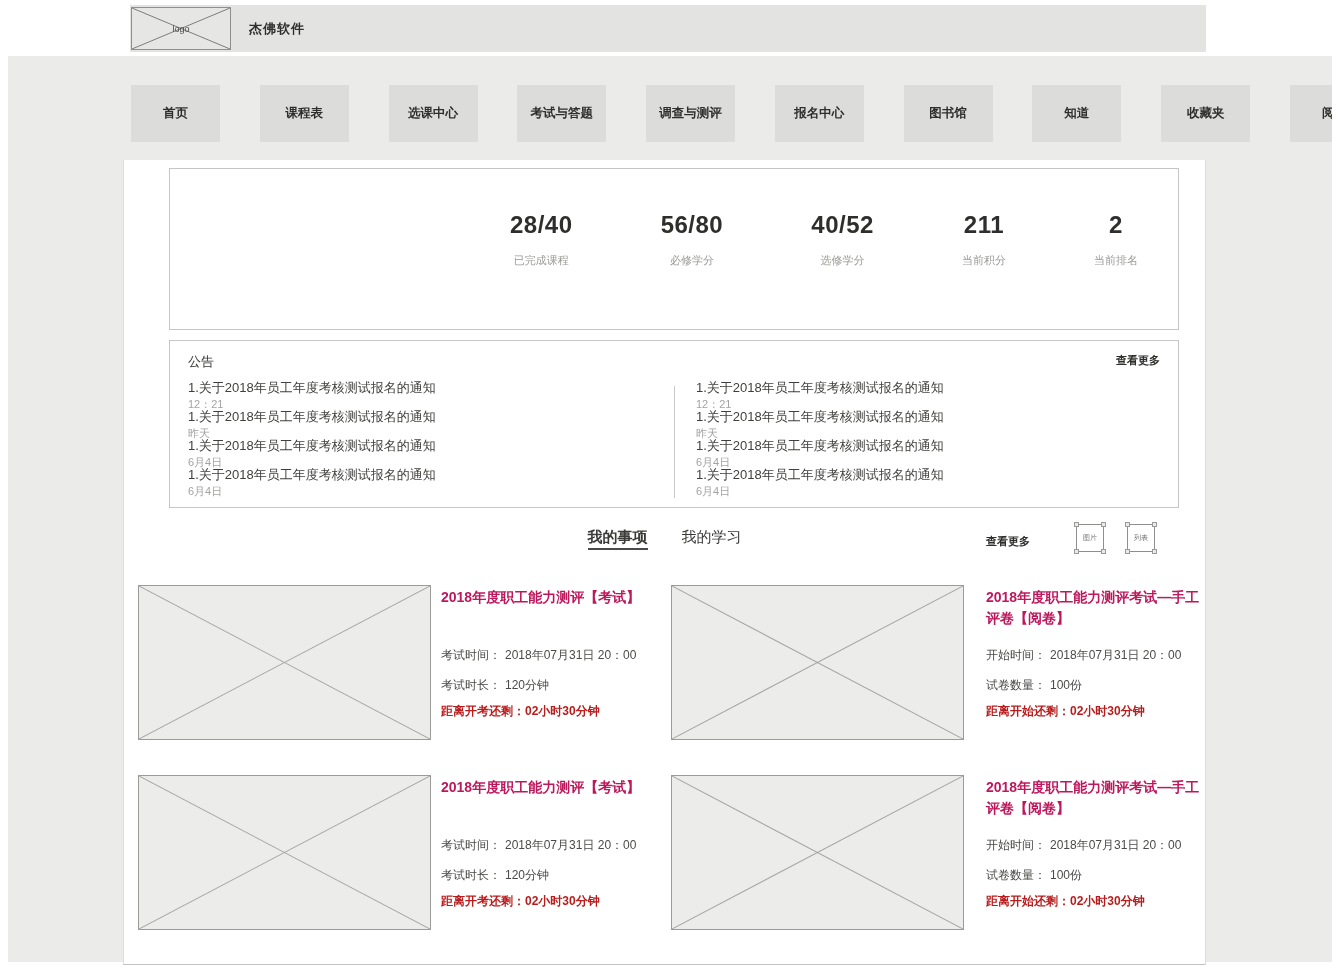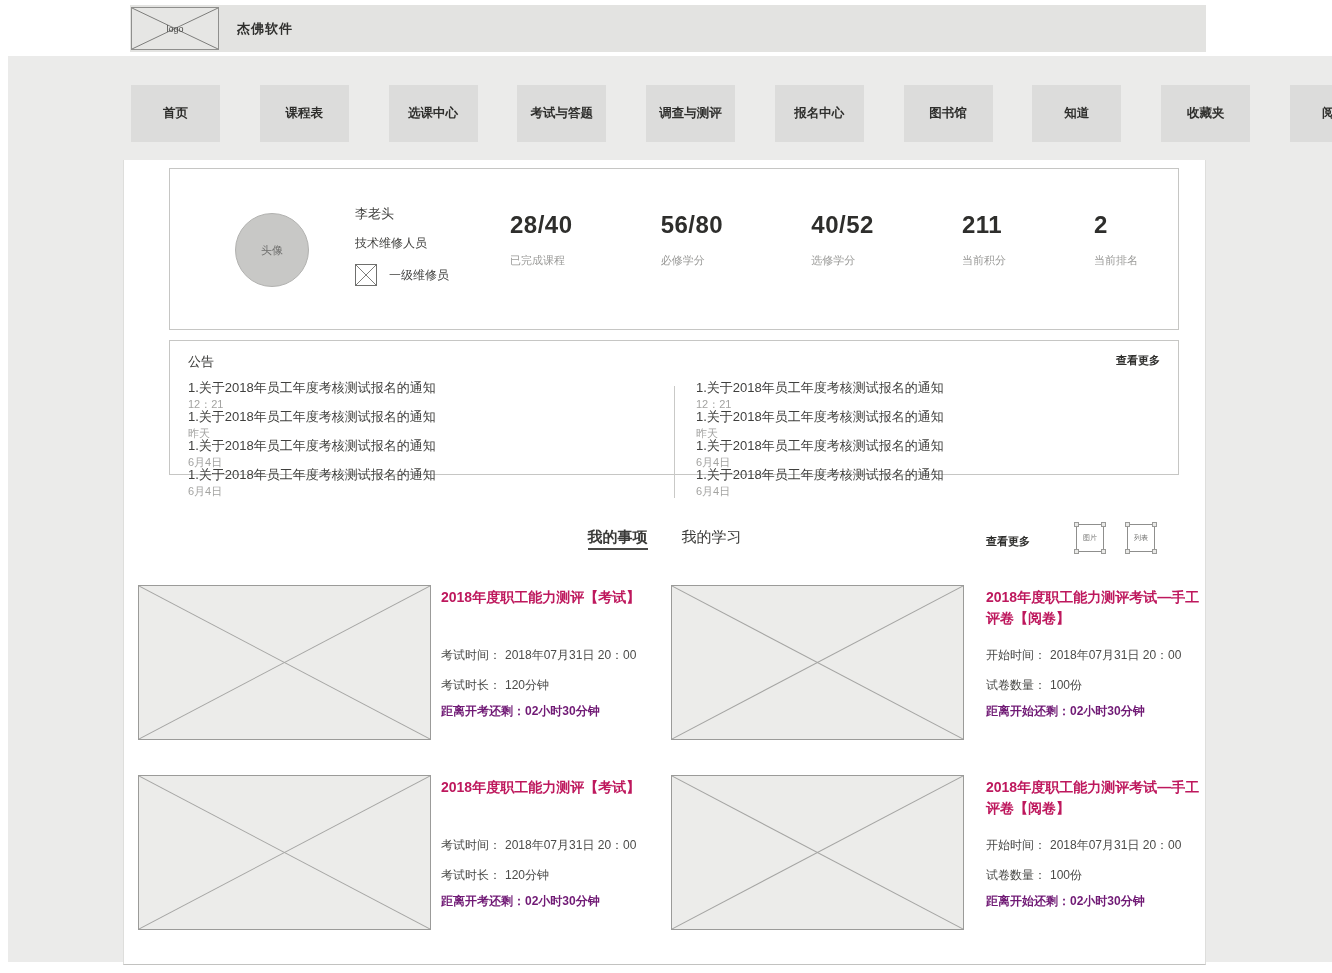--- a/index.html
+++ b/index.html
@@ -2,21 +2,21 @@
 <html><head>
 <meta charset="utf-8">
 <style>
   * { margin:0; padding:0; box-sizing:border-box; }
   html,body { width:1332px; height:973px; background:#fff; font-family:"Liberation Sans","DejaVu Sans",sans-serif; color:#3a3a38; overflow:hidden; }
   .stage { position:relative; width:1332px; height:973px; background:#fff; }
   .page-bg { position:absolute; left:8px; top:56px; width:1324px; height:906px; background:#ebebea; }
 
   
   .header-band { position:absolute; left:130px; top:5px; width:1076px; height:47px; background:#e3e3e1; display:flex; align-items:center; }
-  .logo-ph { position:relative; width:88px; height:43px; margin-left:1px; background:#e6e6e4; border:1px solid #8f8f8d; display:flex; align-items:center; justify-content:center; }
+  .logo-ph { position:relative; width:100px; height:43px; margin-left:1px; background:#e6e6e4; border:1px solid #8f8f8d; display:flex; align-items:center; justify-content:center; }
   .logo-ph svg { position:absolute; left:0; top:0; width:100%; height:100%; }
   .logo-text { position:relative; font-size:9px; color:#4a4a48; background:transparent; }
   .brand { margin-left:18px; font-size:13px; font-weight:bold; color:#2f2f2d; letter-spacing:1px; }
   .header-links { margin-left:auto; margin-right:8px; display:flex; gap:30px; font-size:12px; color:#454543; }
   .header-links .hlink { cursor:pointer; white-space:nowrap; }
 
   
   .nav-row { position:absolute; left:131px; top:85px; width:1248px; height:57px; display:flex; justify-content:space-between; }
   .nav-tab { width:89px; height:57px; background:#dcdcdb; display:flex; align-items:center; justify-content:center; font-size:12.5px; font-weight:bold; color:#2e2e2c; cursor:pointer; }
 
@@ -26,26 +26,26 @@
   
   .profile-card { position:absolute; left:45px; top:8px; width:1010px; height:162px; border:1px solid #c6c6c4; background:#fff; }
   .avatar { position:absolute; left:65px; top:44px; width:74px; height:74px; border-radius:50%; background:#c8c8c6; border:1px solid #b2b2b0; display:flex; align-items:center; justify-content:center; font-size:11px; color:#6f6f6d; }
   .profile-info { position:absolute; left:185px; top:36px; font-size:12px; color:#3f3f3d; }
   .profile-name { font-size:13px; margin-bottom:12px; }
   .profile-role { margin-bottom:12px; }
   .badge-row { display:flex; align-items:center; gap:12px; }
   .badge-ph { position:relative; width:22px; height:22px; border:1px solid #6f6f6d; background:#fff; }
   .badge-ph svg { position:absolute; left:0; top:0; width:100%; height:100%; }
   .stats-row { position:absolute; left:340px; right:40px; top:42px; display:flex; justify-content:space-between; }
-  .stat { text-align:left; }
+  .stat { text-align:center; }
   .stat-value { font-size:24px; font-weight:bold; color:#2e2e2c; letter-spacing:0.5px; }
   .stat-label { margin-top:14px; font-size:11px; color:#9a9a98; }
 
   
-  .ann-box { position:absolute; left:45px; top:180px; width:1010px; height:135px; border:1px solid #c6c6c4; background:#fff; padding:12px 18px 10px 18px; }
+  .ann-box { position:absolute; left:45px; top:180px; width:1010px; height:168px; border:1px solid #c6c6c4; background:#fff; padding:12px 18px 10px 18px; }
   .ann-head { display:flex; justify-content:space-between; align-items:flex-start; }
   .ann-title { font-size:13px; color:#3a3a38; }
   .ann-more { font-size:11px; font-weight:bold; color:#2e2e2c; cursor:pointer; }
   .ann-cols { position:absolute; left:18px; right:18px; top:38px; display:flex; }
   .ann-col { width:468px; }
   .ann-col.right { margin-left:40px; flex:1; }
   .ann-divider { position:absolute; left:504px; top:45px; width:1px; height:112px; background:#c9c9c7; }
   .ann-item { display:flex; justify-content:space-between; align-items:baseline; height:29px; cursor:pointer;flex-direction:column; }
   .ann-text { font-size:13px; color:#3f3f3d; white-space:nowrap; }
   .ann-date { font-size:11px; color:#a3a3a1; white-space:nowrap; }
@@ -63,21 +63,21 @@
   .view-toggle i.c3 { left:-3px; bottom:-3px; } .view-toggle i.c4 { right:-3px; bottom:-3px; }
 
   
   .img-ph { position:absolute; width:293px; height:155px; background:#ececea; border:1px solid #9b9b99; cursor:pointer; }
   .img-ph svg { position:absolute; left:0; top:0; width:100%; height:100%; }
   .card-text { position:absolute; width:222px; height:155px; }
   .card-title { position:absolute; left:0; top:2px; font-size:14px; font-weight:bold; color:#be185d; line-height:21px; cursor:pointer; }
   .card-row { position:absolute; left:0; font-size:12px; color:#4a4a48; white-space:nowrap; }
   .card-row .v { margin-left:4px; }
   .row-a { top:62px; } .row-b { top:92px; }
-  .card-countdown { position:absolute; left:0; top:118px; font-size:12px; font-weight:bold; color:#701a75; white-space:nowrap; }
+  .card-countdown { position:absolute; left:0; top:118px; font-size:12px; font-weight:bold; color:#b91c1c; white-space:nowrap; }
 
   .ph-line { stroke:#a5a5a3; stroke-width:1; vector-effect:non-scaling-stroke; }
   .ph-line-dark { stroke:#7d7d7b; stroke-width:1; vector-effect:non-scaling-stroke; }
 </style>
 </head>
 <body>
 
 <div class="stage">
   <div class="page-bg"></div>
 
@@ -101,34 +101,20 @@
     <div class="nav-tab">报名中心</div>
     <div class="nav-tab">图书馆</div>
     <div class="nav-tab">知道</div>
     <div class="nav-tab">收藏夹</div>
     <div class="nav-tab">阅卷</div>
   </div>
 
   <div class="main">
 
     <div class="profile-card">
-      <div class="avatar">头像</div>
-      <div class="profile-info">
-        <div class="profile-name">李老头</div>
-        <div class="profile-role">技术维修人员</div>
-        <div class="badge-row">
-          <span class="badge-ph">
-            <svg viewBox="0 0 20 20" preserveAspectRatio="none">
-              <line class="ph-line-dark" x1="0" y1="0" x2="20" y2="20"></line>
-              <line class="ph-line-dark" x1="20" y1="0" x2="0" y2="20"></line>
-            </svg>
-          </span>
-          <span>一级维修员</span>
-        </div>
-      </div>
       <div class="stats-row">
         <div class="stat">
           <div class="stat-value">28/40</div>
           <div class="stat-label">已完成课程</div>
         </div>
         <div class="stat">
           <div class="stat-value">56/80</div>
           <div class="stat-label">必修学分</div>
         </div>
         <div class="stat">

